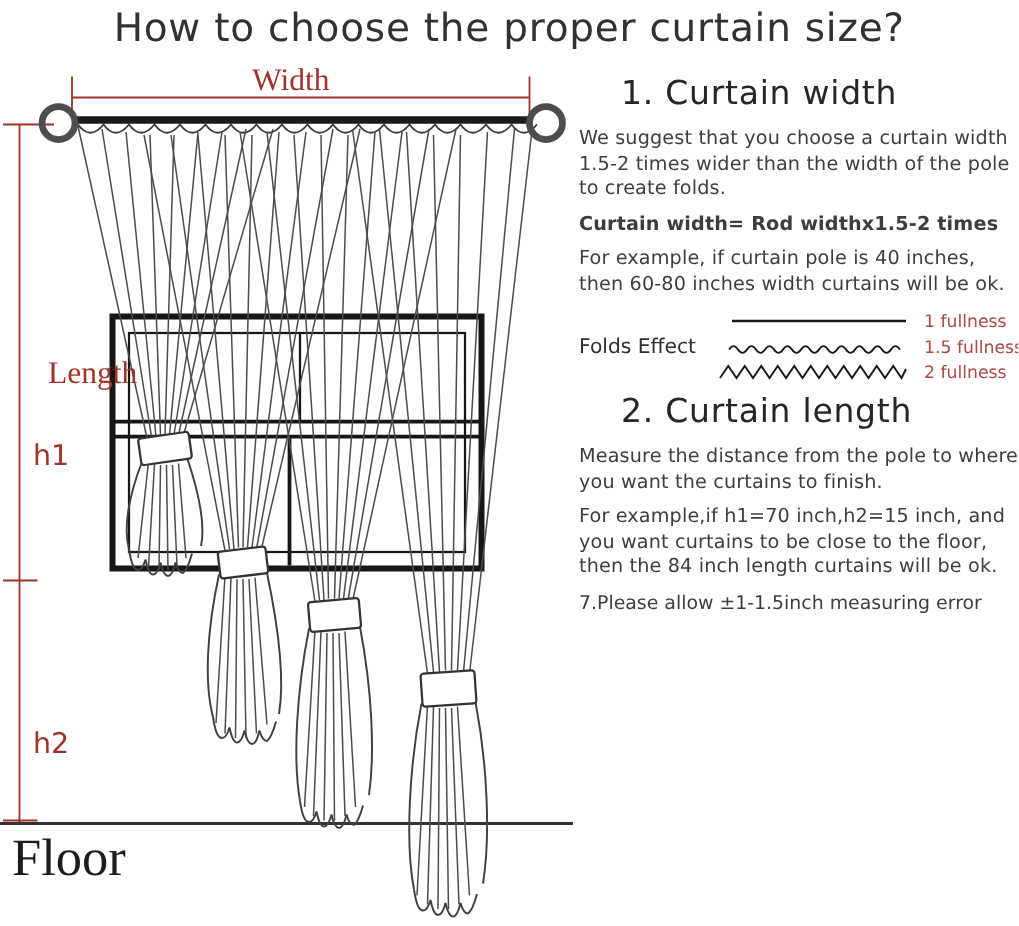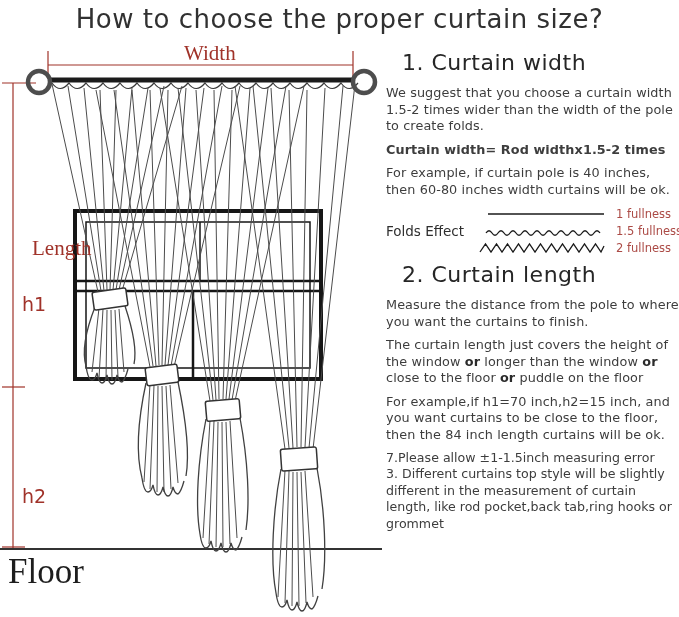--- a/index.html
+++ b/index.html
@@ -8,31 +8,31 @@
     font-family:"DejaVu Sans","Liberation Sans",sans-serif;color:#3d3d3d;
   }
   .page-title{
     position:absolute;top:4px;left:0;width:100%;text-align:center;
     font-size:26px;letter-spacing:0.5px;color:#313131;
   }
   
   .diagram{position:absolute;left:0;top:0;width:390px;height:617px;}
   .diagram svg{position:absolute;left:0;top:0;}
   .dim-label{position:absolute;color:#a03229;font-family:"Liberation Serif","DejaVu Serif",serif;}
-  .width-label{left:168px;top:41px;font-size:21px;margin-left:16px;}
+  .width-label{left:168px;top:41px;font-size:21px;}
   .length-label{left:32px;top:236px;font-size:21px;}
   .h-label{position:absolute;color:#a03229;font-size:19px;font-family:"DejaVu Sans","Liberation Sans",sans-serif;}
   .h1-label{left:22px;top:293px;}
   .h2-label{left:22px;top:461px;margin-top:24px;}
   .floor-label{position:absolute;left:8px;top:552px;font-size:35px;color:#1d1d1d;
     font-family:"Liberation Serif","DejaVu Serif",serif;}
   
   .content{position:absolute;left:386px;top:46px;width:293px;}
   .section-heading{
-    font-size:22px;font-weight:400;color:#262626;margin:4px 0 10px;padding-left:16px;
+    font-size:22px;font-weight:400;color:#262626;margin:4px 12px 10px;padding-left:16px;
     letter-spacing:0.5px;
   }
   .content p{font-size:12.8px;line-height:16.5px;margin:0 0 7px;color:#3d3d3d;letter-spacing:0.1px;}
   .formula{font-weight:bold;font-size:13.2px;color:#2b2b2b;margin:0 0 7px;}
   .content p b{color:#2b2b2b;}
   .folds{display:flex;align-items:center;margin:3px 0 6px;}
   .folds-label{font-size:13.5px;color:#2e2e2e;width:92px;flex:0 0 92px;}
   .folds-rows{flex:1;}
   .fold-row{display:flex;align-items:center;height:17px;}
   .fold-glyph{flex:0 0 132px;}
@@ -203,20 +203,18 @@
           <svg class="fold-glyph" width="132" height="16">
             <polyline fill="none" stroke="#1a1a1a" stroke-width="1.3" points="2,12 7.5,4 13,12 18.5,4 24,12 29.5,4 35,12 40.5,4 46,12 51.5,4 57,12 62.5,4 68,12 73.5,4 79,12 84.5,4 90,12 95.5,4 101,12 106.5,4 112,12 117.5,4 123,12 126,6"></polyline>
           </svg>
           <span class="fold-tag">2 fullness</span>
         </div>
       </div>
     </div>
 
     <div class="section-heading">2. Curtain length</div>
     <p>Measure the distance from the pole to where you want the curtains to finish.</p>
-    <p><span>The curtain length just covers the height of the window </span><b>or</b><span> longer than the window </span><b>or</b><span> close to the floor </span><b>or</b><span> puddle on the floor</span></p>
     <p>For example,if h1=70 inch,h2=15 inch, and you want curtains to be close to the floor, then the 84 inch length curtains will be ok.</p>
 
     <div class="note-item">7.Please allow ±1-1.5inch measuring error</div>
-    <div class="note-item">3. Different curtains top style will be slightly different in the measurement of curtain length, like rod pocket,back tab,ring hooks or grommet</div>
   </div>
 
 </div>
 
 </body></html>

